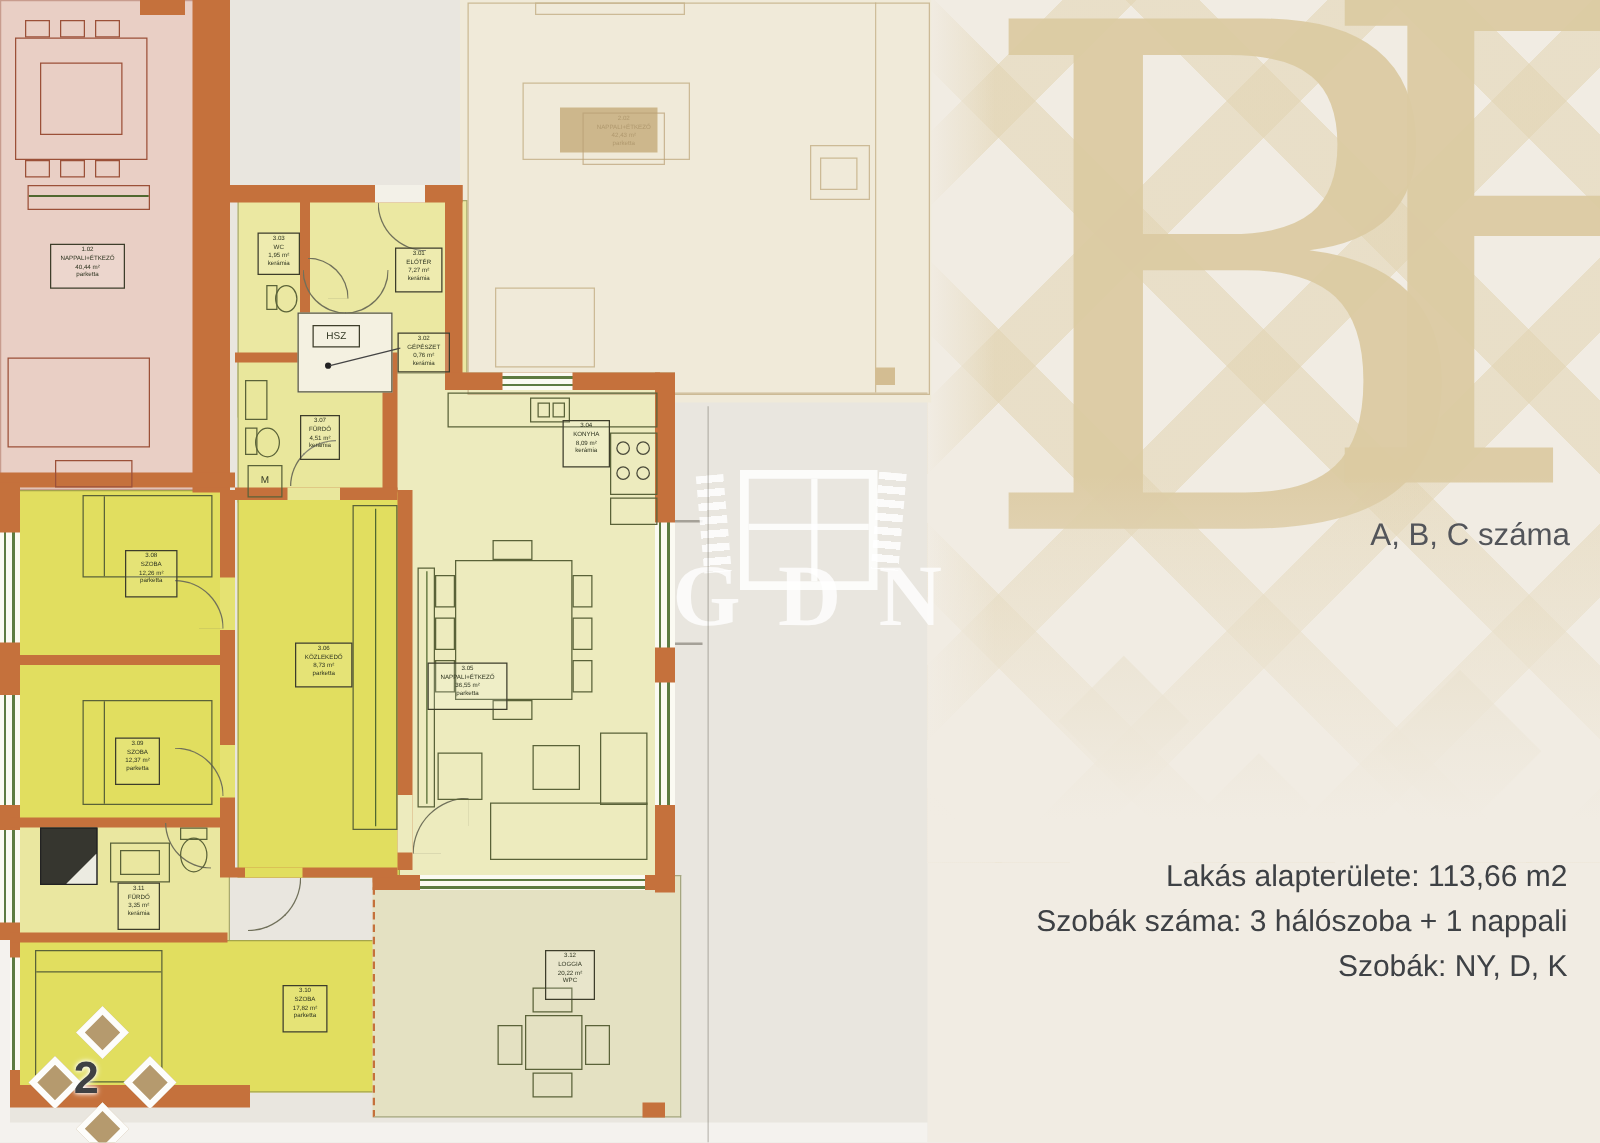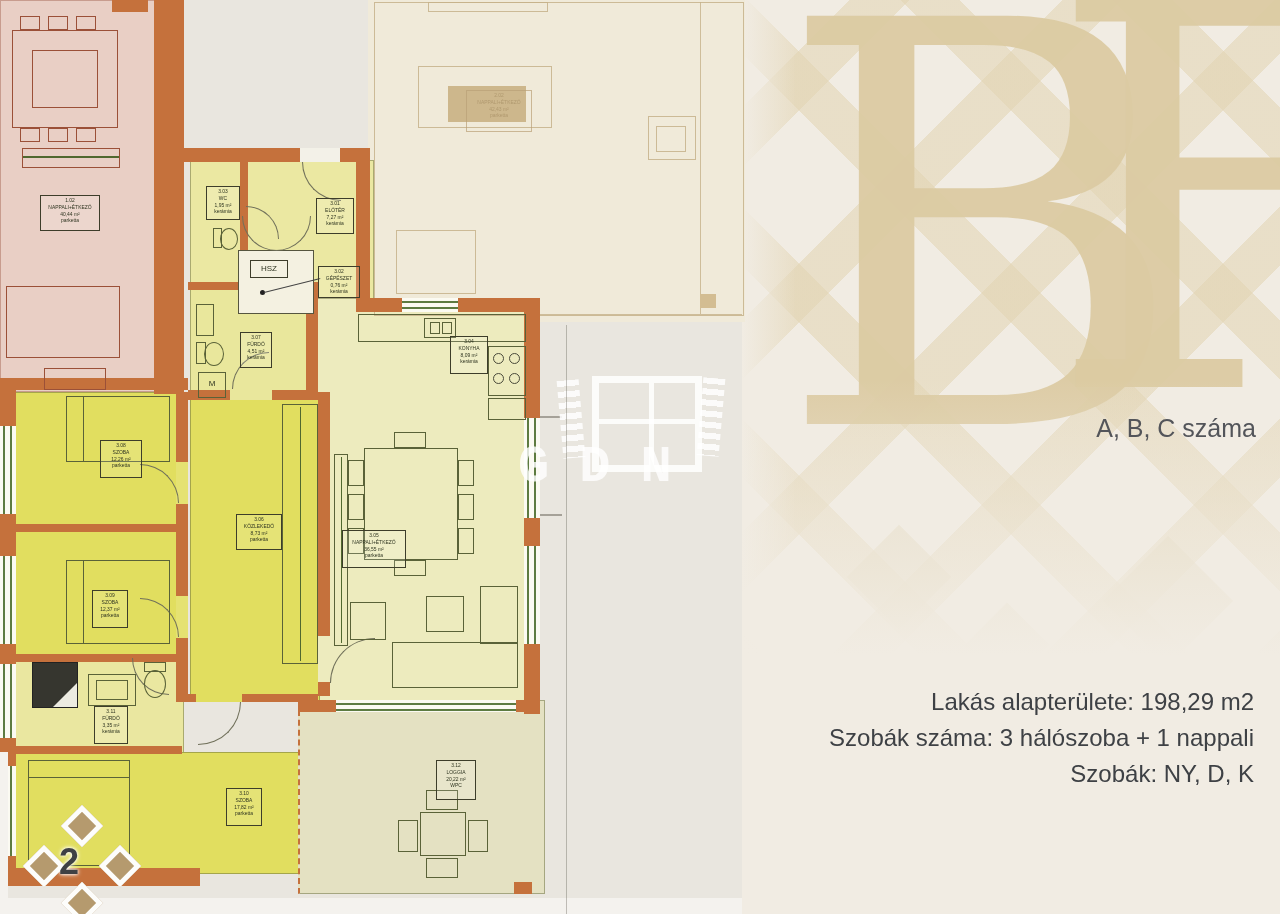--- a/index.html
+++ b/index.html
@@ -37,22 +37,22 @@
   .fl{position:absolute;background:rgba(198,178,138,.8);z-index:6;}
   .vline{position:absolute;left:50%;top:2px;bottom:2px;width:1px;background:#50682f;}
   .hl{position:absolute;background:#5a6238;}
   .cir{position:absolute;width:9px;height:9px;border:1px solid #4a4a3a;border-radius:50%;}
   .rlabel{position:absolute;border:1px solid #3d3d2a;background:rgba(255,255,255,.15);
     color:#2e3420;text-align:center;font-size:5.5px;line-height:6.8px;padding:1px 0;z-index:30;overflow:visible;}
   .rlabel span{display:block;white-space:nowrap;transform:scale(.9);transform-origin:center;}
   .rlabel.faded{border-color:rgba(185,160,118,.7);color:rgba(172,148,106,.85);background:transparent;}
   
   .wm{position:absolute;z-index:35;}
-  .gdn{font-family:Liberation Mono, monospace;font-weight:bold;font-size:52px;letter-spacing:30px;
-    color:rgba(255,255,255,.8);}
+  .gdn{font-family:Liberation Serif, serif;font-weight:bold;font-size:70px;letter-spacing:30px;
+    color:rgba(255,255,255,.8);margin-left:20px;}
   .shutter{position:absolute;background:repeating-linear-gradient(180deg, rgba(255,255,255,.85) 0 6px, rgba(255,255,255,0) 6px 11px);}
   .wframe{position:absolute;border:7px solid rgba(255,255,255,.85);}
   .wcross-v{position:absolute;background:rgba(255,255,255,.85);}
   
   .ndia{position:absolute;width:20px;height:20px;background:#b59a6e;border:5px solid #fdfdfb;
     transform:rotate(45deg);z-index:40;}
   .pnum{position:absolute;z-index:41;font-size:36px;font-weight:700;color:#3f4144;
     text-shadow:0 0 3px #fff,0 0 5px #fff;}
   .crease{position:absolute;z-index:36;background:rgba(90,85,75,.35);}
   .margin{position:absolute;background:#f4f2ee;z-index:25;}
@@ -70,21 +70,21 @@
     <div class="fdia" style="left:120px;top:540px;width:74px;height:74px;"></div>
     <div class="fdia" style="left:380px;top:555px;width:92px;height:92px;"></div>
     <div class="fdia" style="left:235px;top:615px;width:60px;height:60px;"></div>
   </div>
 
   <div class="ptext">
     <div class="t-sub">A, B, C száma</div>
   </div>
 
   <div class="pdetails">
-    <div>Lakás alapterülete: 198,29 m2</div>
+    <div>Lakás alapterülete: 113,66 m2</div>
     <div>Szobák száma: 3 hálószoba + 1 nappali</div>
     <div>Szobák: NY, D, K</div>
   </div>
 
   <div style="position:absolute;left:368px;top:0;width:377px;height:322px;background:#f0ead9;z-index:2;"></div>
   <div class="ff" style="left:374px;top:2px;width:368px;height:312px;"></div>
   <div class="fl" style="left:700px;top:2px;width:1px;height:312px;"></div>
   <div class="fl" style="left:374px;top:314px;width:368px;height:1px;"></div>
   <div class="ff" style="left:418px;top:66px;width:132px;height:60px;"></div>
   <div style="position:absolute;left:448px;top:86px;width:78px;height:36px;background:#cdb78c;z-index:6;"></div>

